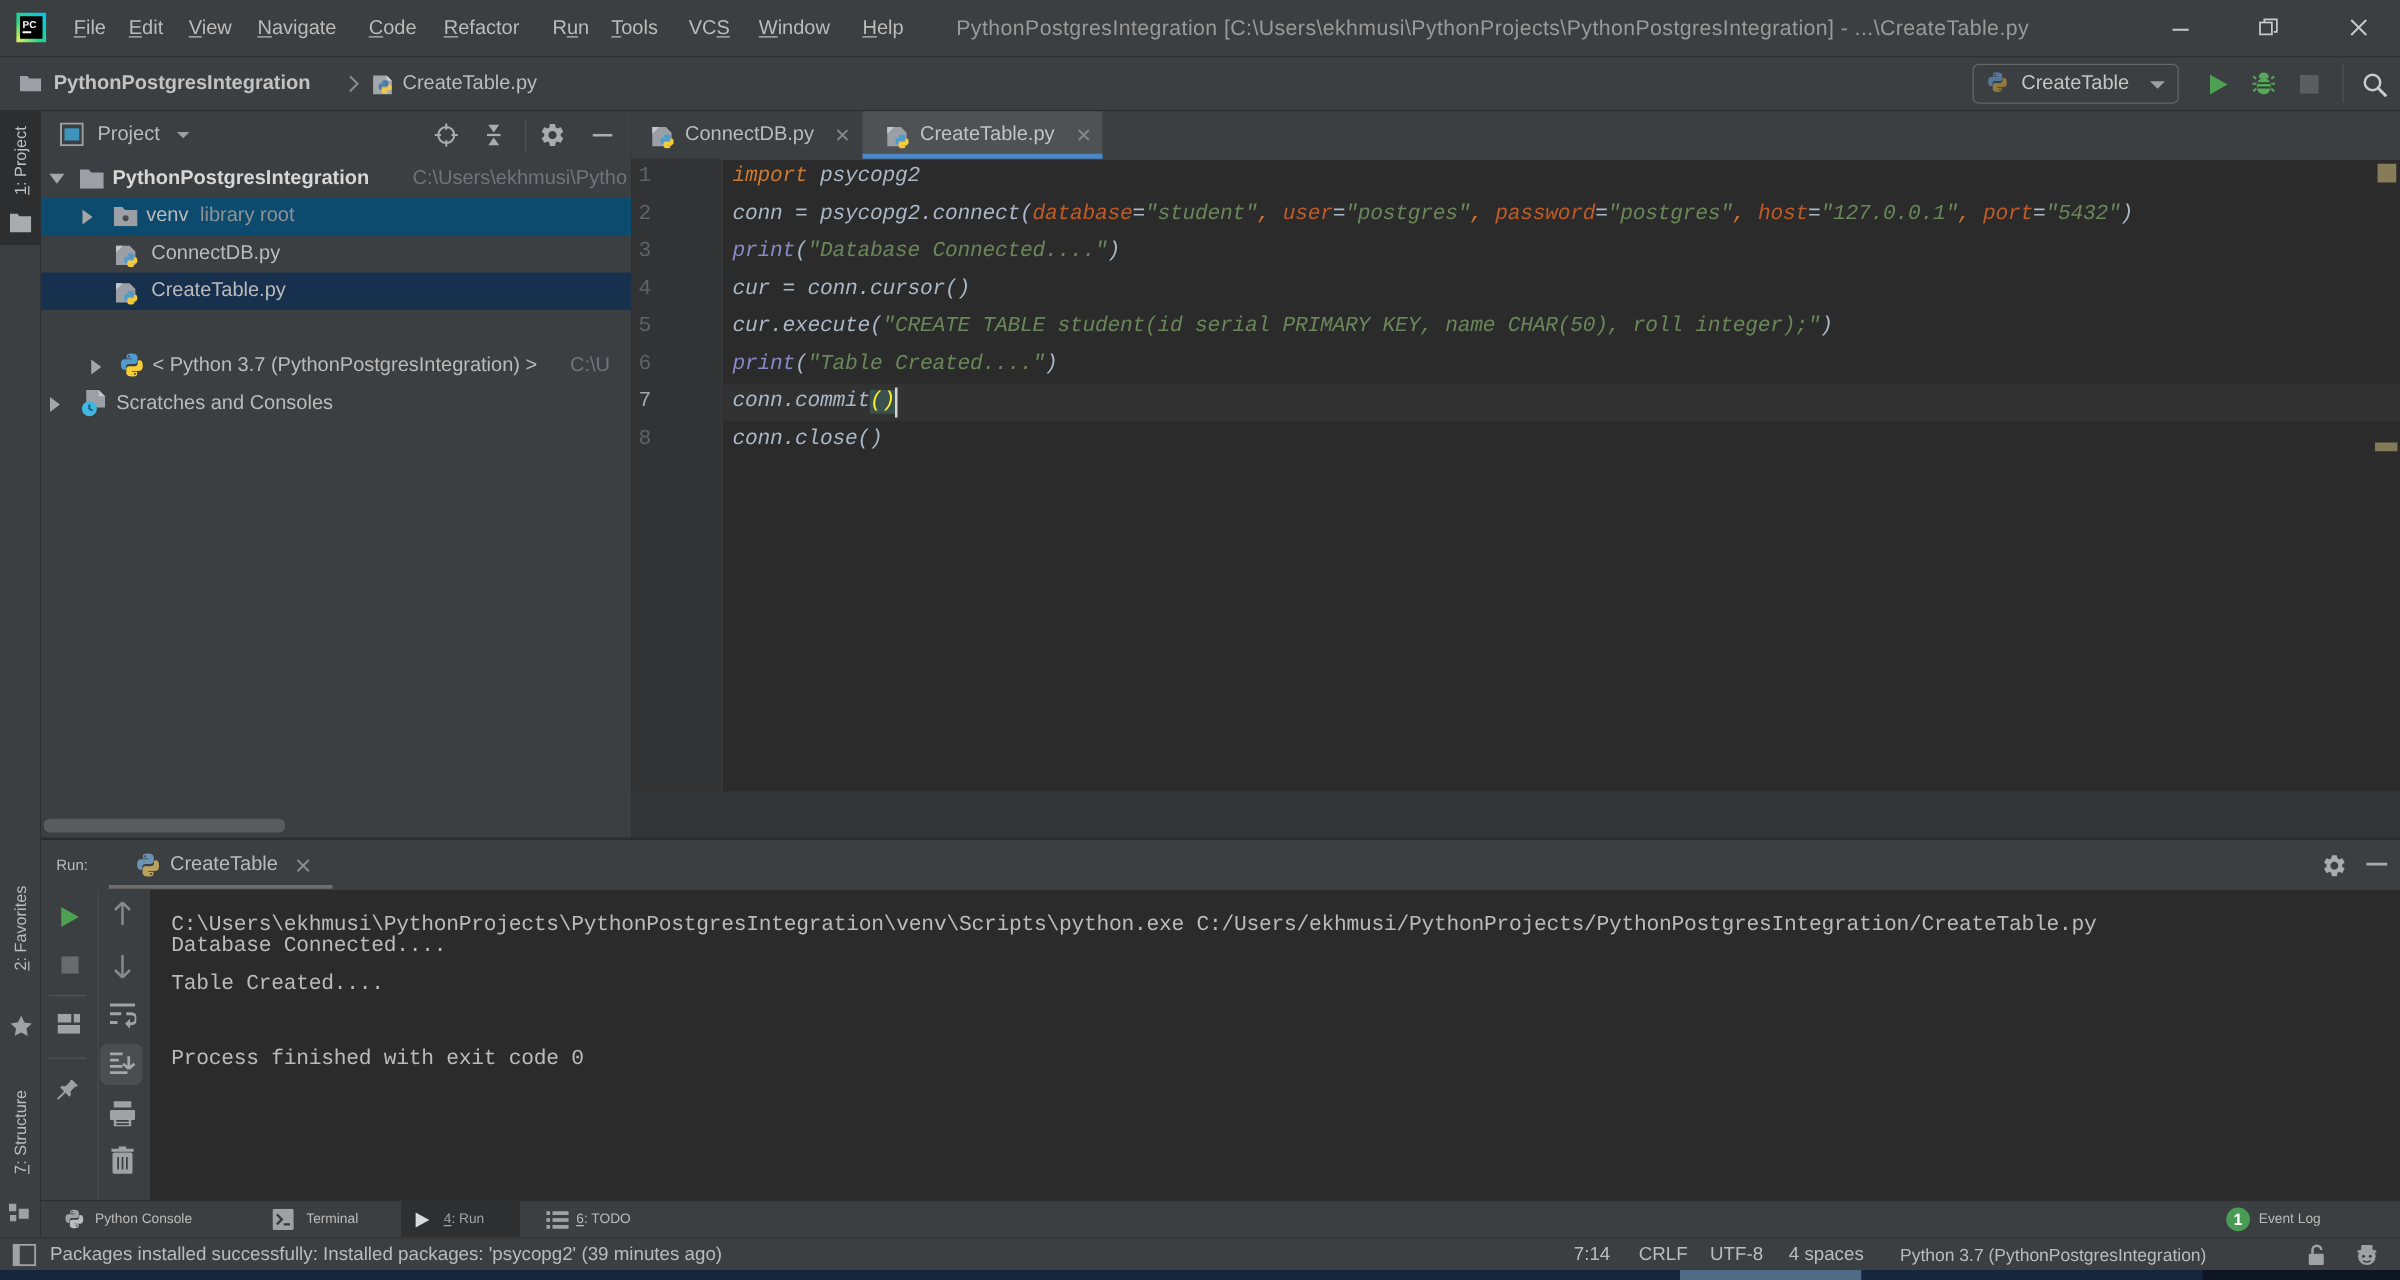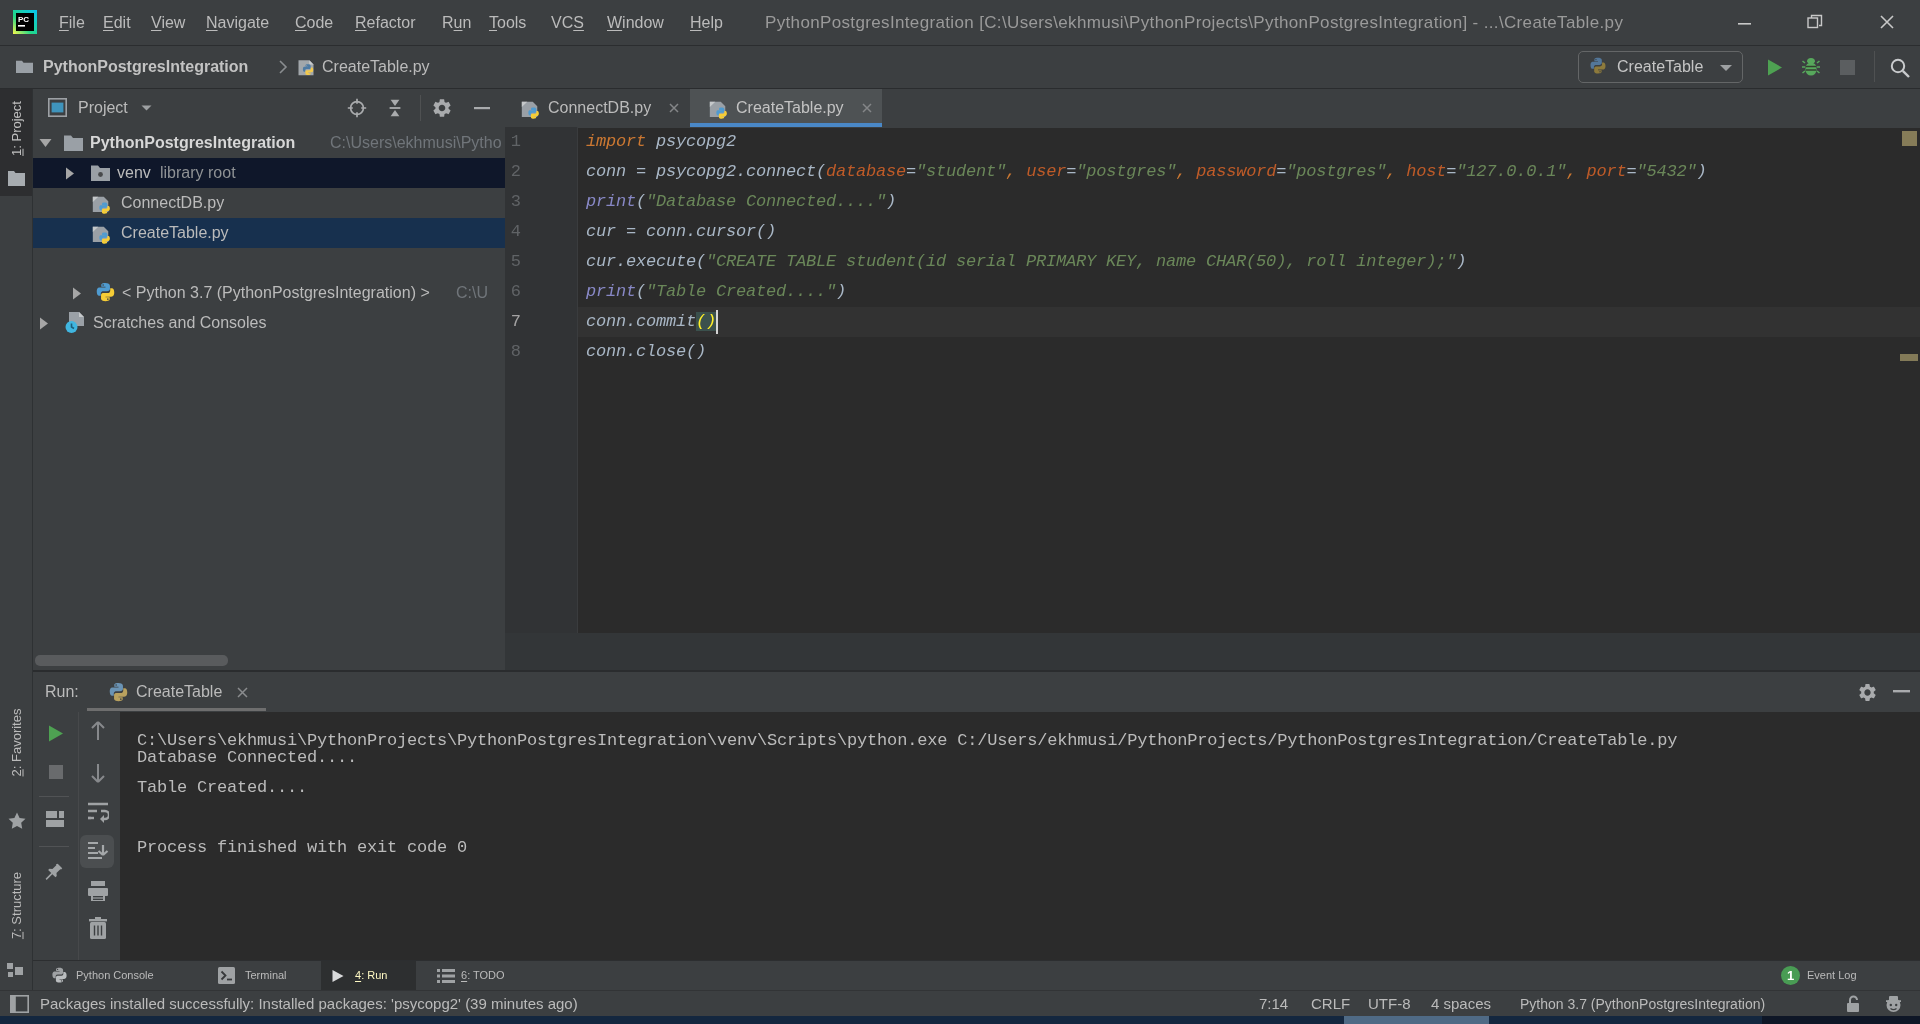--- a/index.html
+++ b/index.html
@@ -172,21 +172,21 @@
   <div class="row" style="top:39px">
     <svg class="abs" style="left:6px;top:10px" width="13" height="10" viewBox="0 0 13 10">
         <path d="M0.5 1h12L6.5 9z" fill="#a6a6a6"></path>
       </svg>
     <svg class="abs" style="left:31px;top:6px" width="19" height="17" viewBox="0 0 19 17">
         <path d="M0 1.5h7l2 2.5h10v13H0z" fill="#9aa0a6"></path>
       </svg>
     <span class="abs" style="left:57px;font-weight:bold;color:#d7d7d7">PythonPostgresIntegration</span>
     <span class="abs" style="left:297px;color:#70757a">C:\Users\ekhmusi\Pytho</span>
   </div>
-  <div class="row" style="top:69px;background:#0f172a">
+  <div class="row" style="top:69px;background:#0c4a6e">
     <svg class="abs" style="left:32px;top:9px" width="10" height="13" viewBox="0 0 10 13">
         <path d="M1 0.5l8 6-8 6z" fill="#a6a6a6"></path>
       </svg>
     <svg class="abs" style="left:58px;top:6px" width="19" height="17" viewBox="0 0 19 17">
         <path d="M0 1.5h7l2 2.5h10v13H0z" fill="#9aa0a6"></path>
         <circle cx="9.5" cy="10.5" r="2.4" fill="#484a4c"></circle>
       </svg>
     <span class="abs" style="left:84px">venv</span>
     <span class="abs" style="left:127px;color:#8f9295">library root</span>
   </div>
@@ -296,21 +296,21 @@
   <div class="cline" style="top:248px">conn.close()</div>
 
   <div class="abs" style="left:1397px;top:42px;width:15px;height:15px;background:#867c58"></div>
   <div class="abs" style="left:1395px;top:265px;width:18px;height:7px;background:#837a58"></div>
 
   <div class="abs" style="left:0;top:544px;width:1415px;height:37px;background:#333638"></div>
 </div>
 <div class="abs" id="runpanel">
 
   <div class="abs" style="left:0;top:-2px;width:1887px;height:2px;background:#2a2c2e"></div>
-  <span class="abs" style="left:12px;top:0;line-height:40px;font-size:16px;color:#bbbbbb">Run:</span>
+  <span class="abs" style="left:12px;top:0;line-height:40px;font-size:12px;color:#bbbbbb">Run:</span>
   <svg class="abs" style="left:75px;top:10px" width="21" height="21" viewBox="0 0 48 48">
     <path fill="#6a93b4" d="M23.8 2c-10 0-9.4 4.4-9.4 4.4v4.6h9.6v1.4H10.6S4 11.6 4 21.8 9.8 31.6 9.8 31.6h3.4v-4.8s-.2-5.8 5.8-5.8h9.6s5.6 0 5.6-5.4V9.2S35 2 23.8 2zm-5.2 3a1.8 1.8 0 110 3.6 1.8 1.8 0 010-3.6z"></path>
     <path fill="#b9a15e" d="M24.2 44c10 0 9.4-4.4 9.4-4.4V35h-9.6v-1.4h13.4S44 34.4 44 24.2s-5.8-9.8-5.8-9.8h-3.4v4.8s.2 5.8-5.8 5.8h-9.6s-5.6 0-5.6 5.4v6.8S13 44 24.2 44zm5.2-3a1.8 1.8 0 110-3.6 1.8 1.8 0 010 3.6z"></path>
   </svg>
   <span class="abs" style="left:103px;top:0;line-height:40px;font-size:16px;color:#bbbbbb">CreateTable</span>
   <svg class="abs" style="left:203px;top:14px" width="13" height="13" viewBox="0 0 13 13">
       <path d="M2 2l9 9M11 2l-9 9" stroke="#8a8c8e" stroke-width="1.5"></path>
     </svg>
   <div class="abs" style="left:54px;top:36px;width:179px;height:3px;background:#6e6e6e"></div>
   <svg class="abs" style="left:1824px;top:10px" width="21" height="21" viewBox="0 0 24 24">
@@ -386,21 +386,21 @@
   <svg class="abs" style="left:185px;top:6px" width="17" height="17" viewBox="0 0 17 17">
       <rect width="17" height="17" rx="1.5" fill="#9fa2a4"></rect>
       <path d="M3.5 4.5l4 4-4 4" stroke="#37393b" stroke-width="1.8" fill="none"></path>
       <path d="M9 12.5h5" stroke="#37393b" stroke-width="1.8"></path>
     </svg>
   <span class="btxt" style="left:212px">Terminal</span>
   <div class="abs" style="left:288px;top:0;width:95px;height:29px;background:#2d2f30"></div>
   <svg class="abs" style="left:298px;top:8px" width="13" height="14" viewBox="0 0 13 14">
       <path d="M1.5 1l11 6-11 6z" fill="#d9dadb"></path>
     </svg>
-  <span class="btxt" style="left:322px;color:#fef9c3"><span class="u">4</span>: Run</span>
+  <span class="btxt" style="left:322px;color:#a3a3a3"><span class="u">4</span>: Run</span>
   <svg class="abs" style="left:404px;top:7px" width="18" height="16" viewBox="0 0 18 16">
       <rect x="0" y="1" width="3" height="3" fill="#9fa2a4"></rect>
       <rect x="5" y="1" width="13" height="3" fill="#9fa2a4"></rect>
       <rect x="0" y="6.5" width="3" height="3" fill="#9fa2a4"></rect>
       <rect x="5" y="6.5" width="13" height="3" fill="#9fa2a4"></rect>
       <rect x="0" y="12" width="3" height="3" fill="#9fa2a4"></rect>
       <rect x="5" y="12" width="13" height="3" fill="#9fa2a4"></rect>
     </svg>
   <span class="btxt" style="left:428px"><span class="u">6</span>: TODO</span>
   <div class="abs" style="left:1748px;top:5px;width:19px;height:19px;border-radius:50%;background:#499c54;color:#fff;font-size:13px;line-height:19px;text-align:center;font-weight:bold">1</div>

